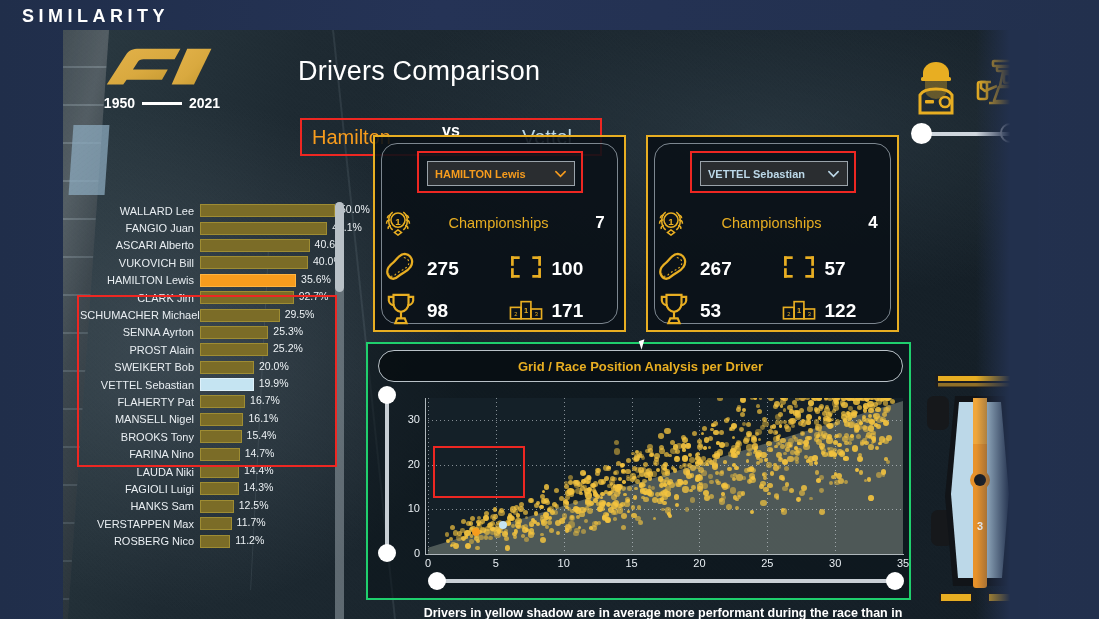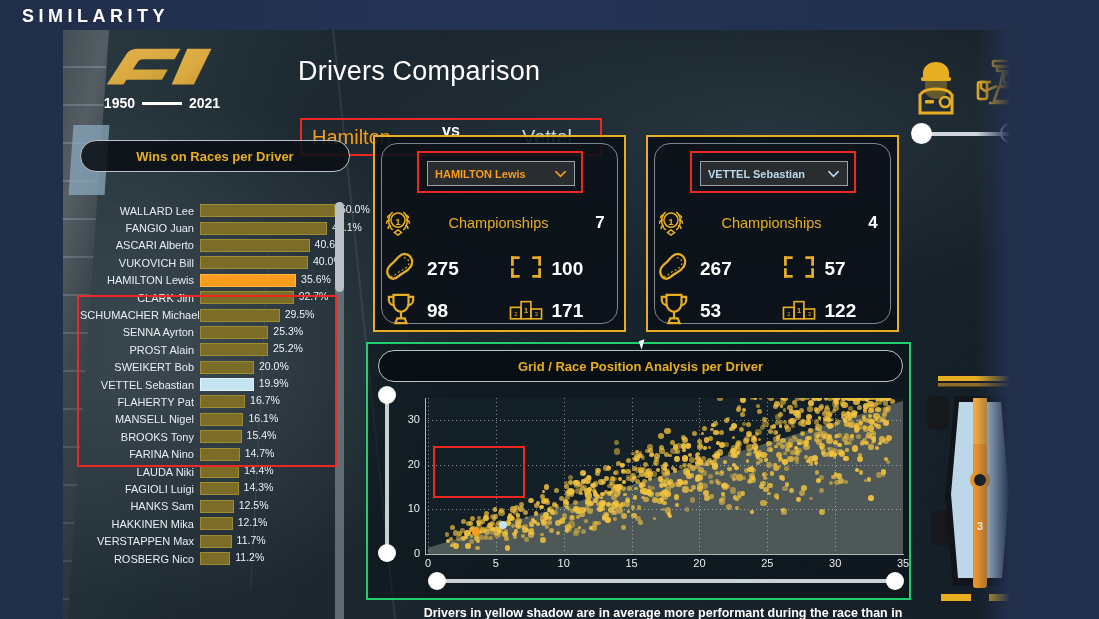--- a/index.html
+++ b/index.html
@@ -259,21 +259,20 @@
           <rect x="52" y="25" width="9" height="17" rx="2"></rect>
           <path d="M24 30 h16 l5 14 h-26 Z"></path>
           <path d="M14 46 h36"></path>
         </g>
       </svg>
       <div id="toggletrack"></div>
       <div id="toggleknob-on"></div>
       <div id="toggleknob-off"></div>
     </div>
 
-    <div id="winsbtn">Wins on Races per Driver</div>
     <div id="ranklist">
         <div class="rrow">
           <div class="rname">WALLARD Lee</div>
           <div class="rbarwrap">
             <div class="rbar" style="width: 100%;"></div>
             <div class="rval" style="left: calc(100% + 5px);">50.0%</div>
           </div>
         </div>
         <div class="rrow">
           <div class="rname">FANGIO Juan</div>
@@ -385,27 +384,20 @@
           <div class="rbarwrap">
             <div class="rbar" style="width: 28.6%;"></div>
             <div class="rval" style="left: calc(28.6% + 5px);">14.3%</div>
           </div>
         </div>
         <div class="rrow">
           <div class="rname">HANKS Sam</div>
           <div class="rbarwrap">
             <div class="rbar" style="width: 25%;"></div>
             <div class="rval" style="left: calc(25% + 5px);">12.5%</div>
-          </div>
-        </div>
-        <div class="rrow">
-          <div class="rname">HAKKINEN Mika</div>
-          <div class="rbarwrap">
-            <div class="rbar" style="width: 24.2%;"></div>
-            <div class="rval" style="left: calc(24.2% + 5px);">12.1%</div>
           </div>
         </div>
         <div class="rrow">
           <div class="rname">VERSTAPPEN Max</div>
           <div class="rbarwrap">
             <div class="rbar" style="width: 23.4%;"></div>
             <div class="rval" style="left: calc(23.4% + 5px);">11.7%</div>
           </div>
         </div>
         <div class="rrow">

